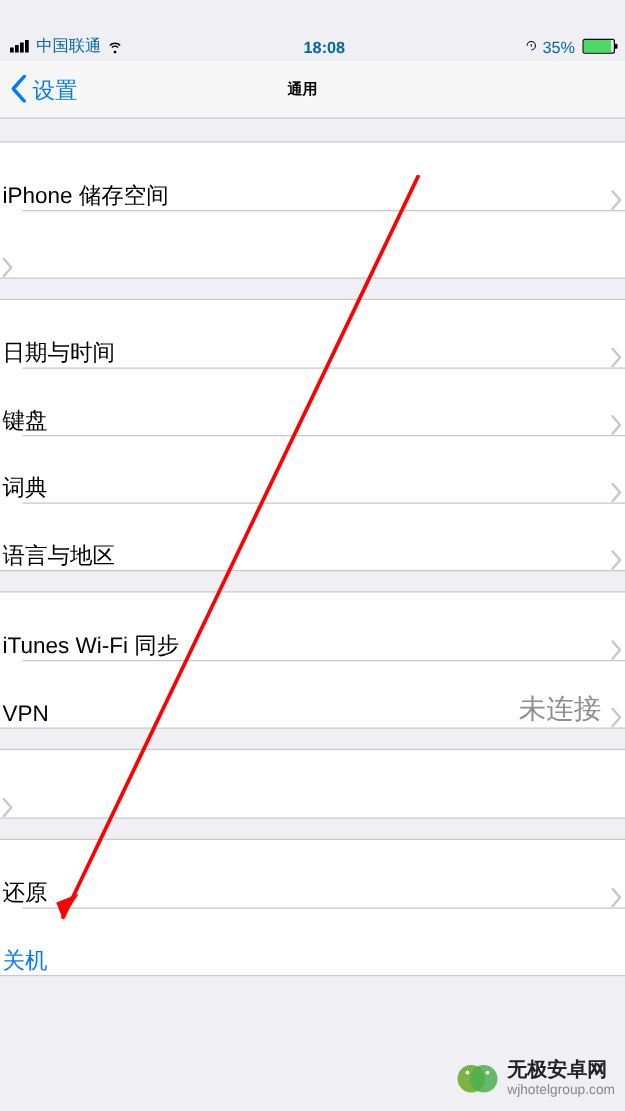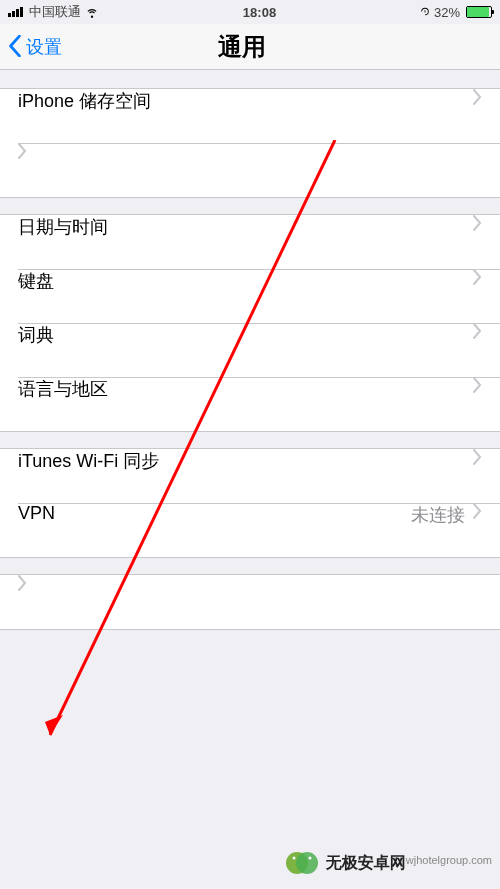--- a/index.html
+++ b/index.html
@@ -12,21 +12,22 @@
       overflow: hidden;
     }
     .status-bar {
       height: 24px;
       display: flex;
       justify-content: space-between;
       align-items: center;
       padding: 12px 8px;
       font-size: 13px;
       font-weight: 500;
-      color: #404040;
+      color: #0369a1;
+      margin-top: 25px;
     }
     .status-left { display: flex; align-items: center; gap: 4px; }
     .status-right { display: flex; align-items: center; gap: 4px; }
     .signal-bars { display: flex; align-items: flex-end; gap: 1px; margin-right: 2px; }
     .signal-bars span { width: 3px; background: #000; }
     .signal-bars span:nth-child(1){ height:4px; } .signal-bars span:nth-child(2){ height:6px; }
     .signal-bars span:nth-child(3){ height:8px; } .signal-bars span:nth-child(4){ height:10px; }
     .wifi-icon { width: 14px; height: 14px; }
     .lock-icon { width: 10px; height: 10px; }
     .battery { width: 26px; height: 12px; border: 1px solid #000; border-radius: 2px; position: relative; margin-left: 2px; }
@@ -36,42 +37,42 @@
       height: 46px;
       background: #f7f7f8;
       border-bottom: 1px solid #c8c7cc;
       display: flex;
       align-items: center;
       position: relative;
       padding: 0 8px;
     }
     .back-btn { display: flex; align-items: flex-start; color: #007aff; font-size: 18px; cursor: pointer; }
     .back-chevron { width: 14px; height: 22px; margin-right: 4px; }
-    .nav-title { position: absolute; left: 0; right: 16px; text-align: center; font-size: 24px; font-weight: 600; color: #000; pointer-events: none; }
+    .nav-title { position: absolute; left: 0; right: 16px; text-align: center; font-size: 12px; font-weight: 600; color: #000; pointer-events: none; }
     .group { margin-top: 16px; background: #fff; border-top: 1px solid #c8c7cc; border-bottom: 1px solid #c8c7cc; }
     .group.first { margin-top: 18px; }
     .row {
       height: 54px;
       display: flex;
-      align-items: flex-start;
-      padding: 0 18px;
+      align-items: flex-end;
+      padding: 0 2px;
       font-size: 18px;
       color: #000;
       position: relative;
       cursor: pointer;
     }
     .row + .row::before {
       content: "";
       position: absolute;
       top: 0; left: 18px; right: 0;
       height: 1px;
       background: #c8c7cc;
     }
     .row-label { flex: 1; }
-    .row-detail { color: #8e8e93; font-size: 18px; margin-right: 8px; }
+    .row-detail { color: #8e8e93; font-size: 22px; margin-right: 8px; }
     .chevron { width: 9px; height: 16px; }
     .row-link { color: #007aff; }
     .annotation-arrow {
       position: absolute;
       top: 140px;
       left: 35px;
       width: 310px;
       height: 610px;
       pointer-events: none;
     }
@@ -79,21 +80,21 @@
       position: absolute;
       bottom: 8px;
       right: 8px;
       display: flex;
       align-items: center;
       gap: 6px;
       font-size: 12px;
       color: #333;
     }
     .wm-logo { width: 36px; height: 36px; }
-    .wm-text { display: flex; flex-direction: row; line-height: 1.1; }
+    .wm-text { display: flex; flex-direction: column; line-height: 1.1; }
     .wm-site { font-size: 16px; font-weight: 600; color: #222; }
     .wm-url { font-size: 11px; color: #888; }
   </style>
 </head>
 <body>
 
 <div class="status-bar">
   <div class="status-left">
     <span class="signal-bars">
         <span></span>
@@ -104,21 +105,21 @@
     <span>中国联通</span>
     <svg class="wifi-icon" viewBox="0 0 24 24">
         <path fill="#000" d="M12 18a2 2 0 100 4 2 2 0 000-4zm-4.95-4.95a7 7 0 019.9 0l-1.41 1.41a5 5 0 00-7.08 0l-1.41-1.41zm-2.83-2.83a11 11 0 0115.56 0l-1.41 1.41a9 9 0 00-12.74 0L4.22 10.22z"></path>
       </svg>
   </div>
   <div style="font-weight:600;">18:08</div>
   <div class="status-right">
     <svg class="lock-icon" viewBox="0 0 24 24">
         <path fill="#000" d="M12 2a9 9 0 00-9 9h2a7 7 0 117 7v2a9 9 0 000-18zM11 8h2v5h-2z"></path>
       </svg>
-    <span>32%</span>
+    <span>35%</span>
     <div class="battery">
         <div class="battery-fill"></div>
       </div>
   </div>
 </div>
 
 <div class="nav-bar">
   <div class="back-btn">
     <svg class="back-chevron" viewBox="0 0 12 20">
         <path fill="none" stroke="#007aff" stroke-width="2.5" stroke-linecap="round" stroke-linejoin="round" d="M10 1L2 10l8 9"></path>
@@ -181,20 +182,31 @@
         <svg class="chevron" viewBox="0 0 9 16">
           <path fill="none" stroke="#c7c7cc" stroke-width="2" stroke-linecap="round" stroke-linejoin="round" d="M1 1l6 7-6 7"></path>
         </svg>
       </div>
     </div>
     <div class="group">
       <div class="row">
         <svg class="chevron" viewBox="0 0 9 16">
           <path fill="none" stroke="#c7c7cc" stroke-width="2" stroke-linecap="round" stroke-linejoin="round" d="M1 1l6 7-6 7"></path>
         </svg>
+      </div>
+    </div>
+    <div class="group">
+      <div class="row">
+        <span class="row-label">还原</span>
+        <svg class="chevron" viewBox="0 0 9 16">
+          <path fill="none" stroke="#c7c7cc" stroke-width="2" stroke-linecap="round" stroke-linejoin="round" d="M1 1l6 7-6 7"></path>
+        </svg>
+      </div>
+      <div class="row row-link">
+        <span class="row-label">关机</span>
       </div>
     </div>
   </div>
 
 <svg class="annotation-arrow" viewBox="0 0 310 610">
   <line x1="300" y1="0" x2="15" y2="595" stroke="#ff0000" stroke-width="3"></line>
   <polygon points="15,595 28,575 10,582" fill="#ff0000"></polygon>
 </svg>
 
 <div class="watermark">

